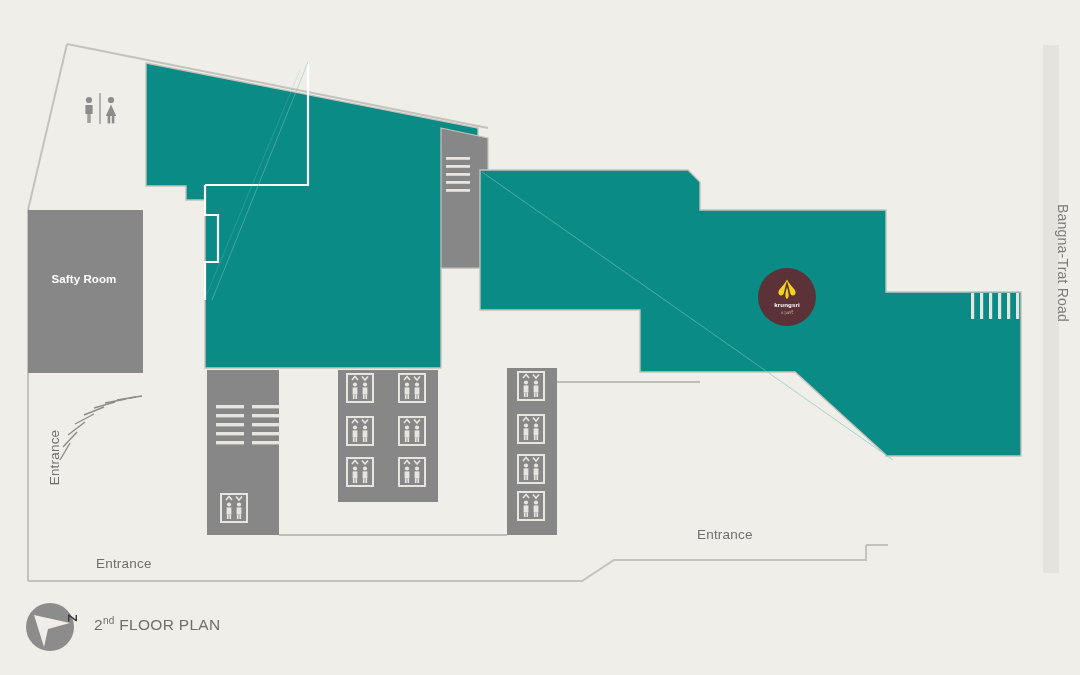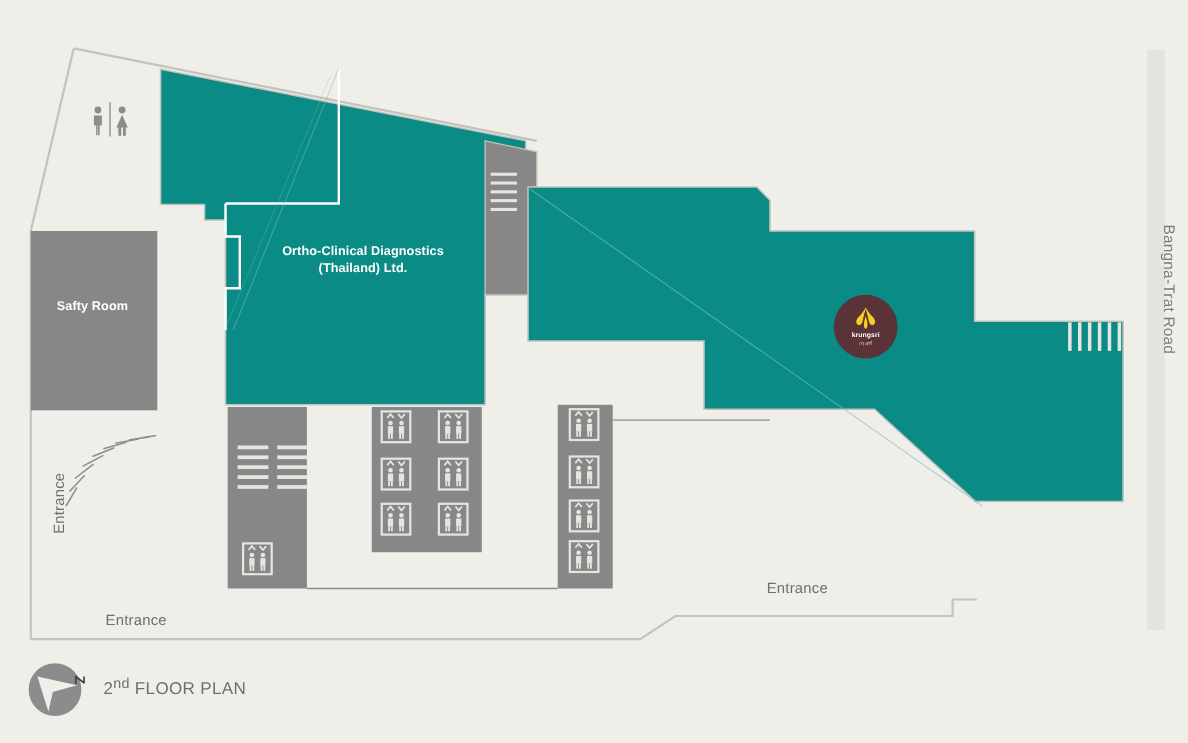--- a/index.html
+++ b/index.html
@@ -89,21 +89,21 @@
     position: relative;
     width: 56px;
     height: 56px;
   }
   #floorplan-title {
     color: #6f6f6c;
     font-size: 15.5px;
     letter-spacing: 0.3px;
   }
   #floorplan-title sup {
-    font-size: 13px;
+    font-size: 10px;
     vertical-align: super;
   }
   #krungsri-logo {
     position: absolute;
     left: 758px;
     top: 268px;
     width: 58px;
     height: 58px;
     border-radius: 50%;
     background: #5a3238;
@@ -280,24 +280,20 @@
       <g fill="#8c8c8c">
         <circle cx="111" cy="100" r="3.1"></circle>
         <path d="M 111,104.4 L 116.2,116 h -10.4 Z"></path>
         <rect x="107.6" y="115" width="2.6" height="8.4"></rect>
         <rect x="111.8" y="115" width="2.6" height="8.4"></rect>
       </g>
     </g>
 
   </svg>
 
-  <div class="lbl" id="tenant-label">
-    <span>Ortho-Clinical Diagnostics</span><br>
-    <span>(Thailand) Ltd.</span>
-  </div>
 
   <div class="lbl" id="safty-label">Safty Room</div>
 
   <div class="lbl-dark" id="entrance-left">Entrance</div>
   <div class="lbl-dark" id="entrance-bottom">Entrance</div>
   <div class="lbl-dark" id="entrance-right">Entrance</div>
 
   <div class="lbl-dark" id="road-label">Bangna-Trat Road</div>
 
   <div id="krungsri-logo">

